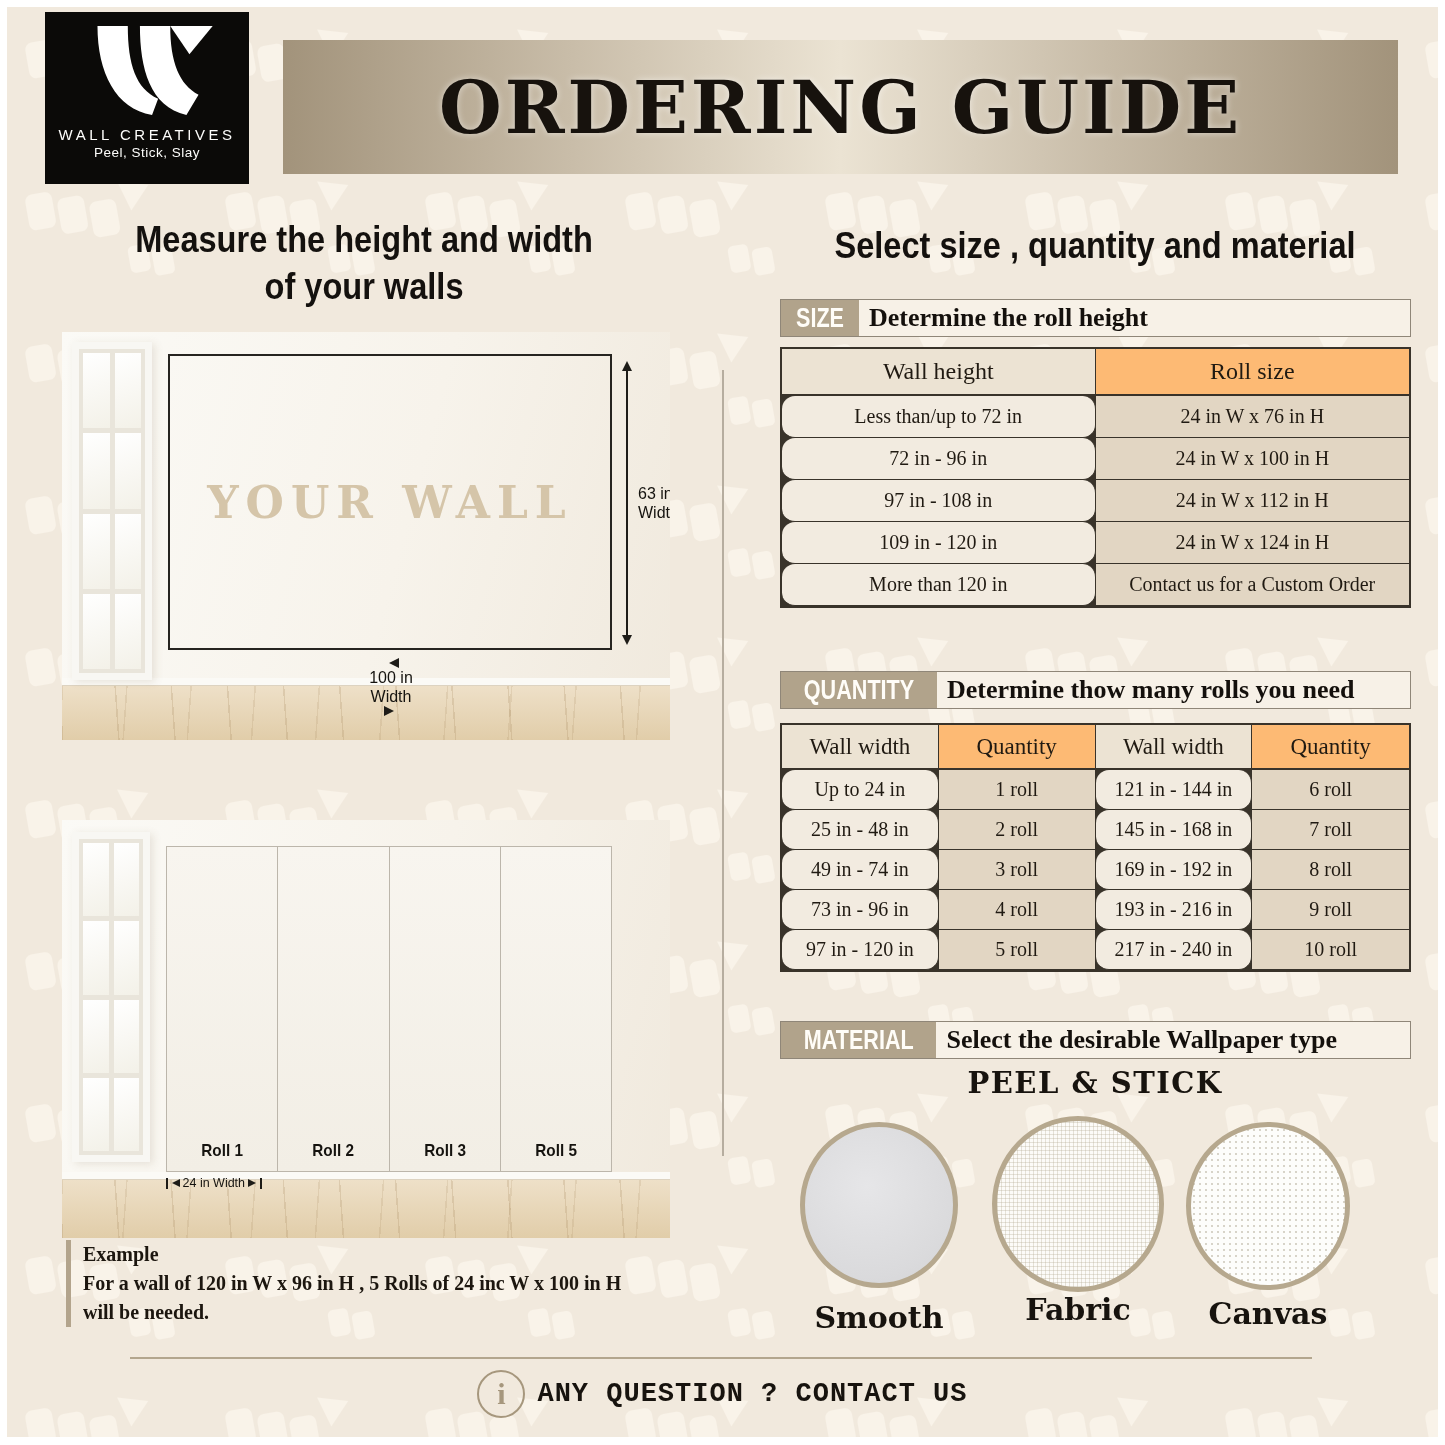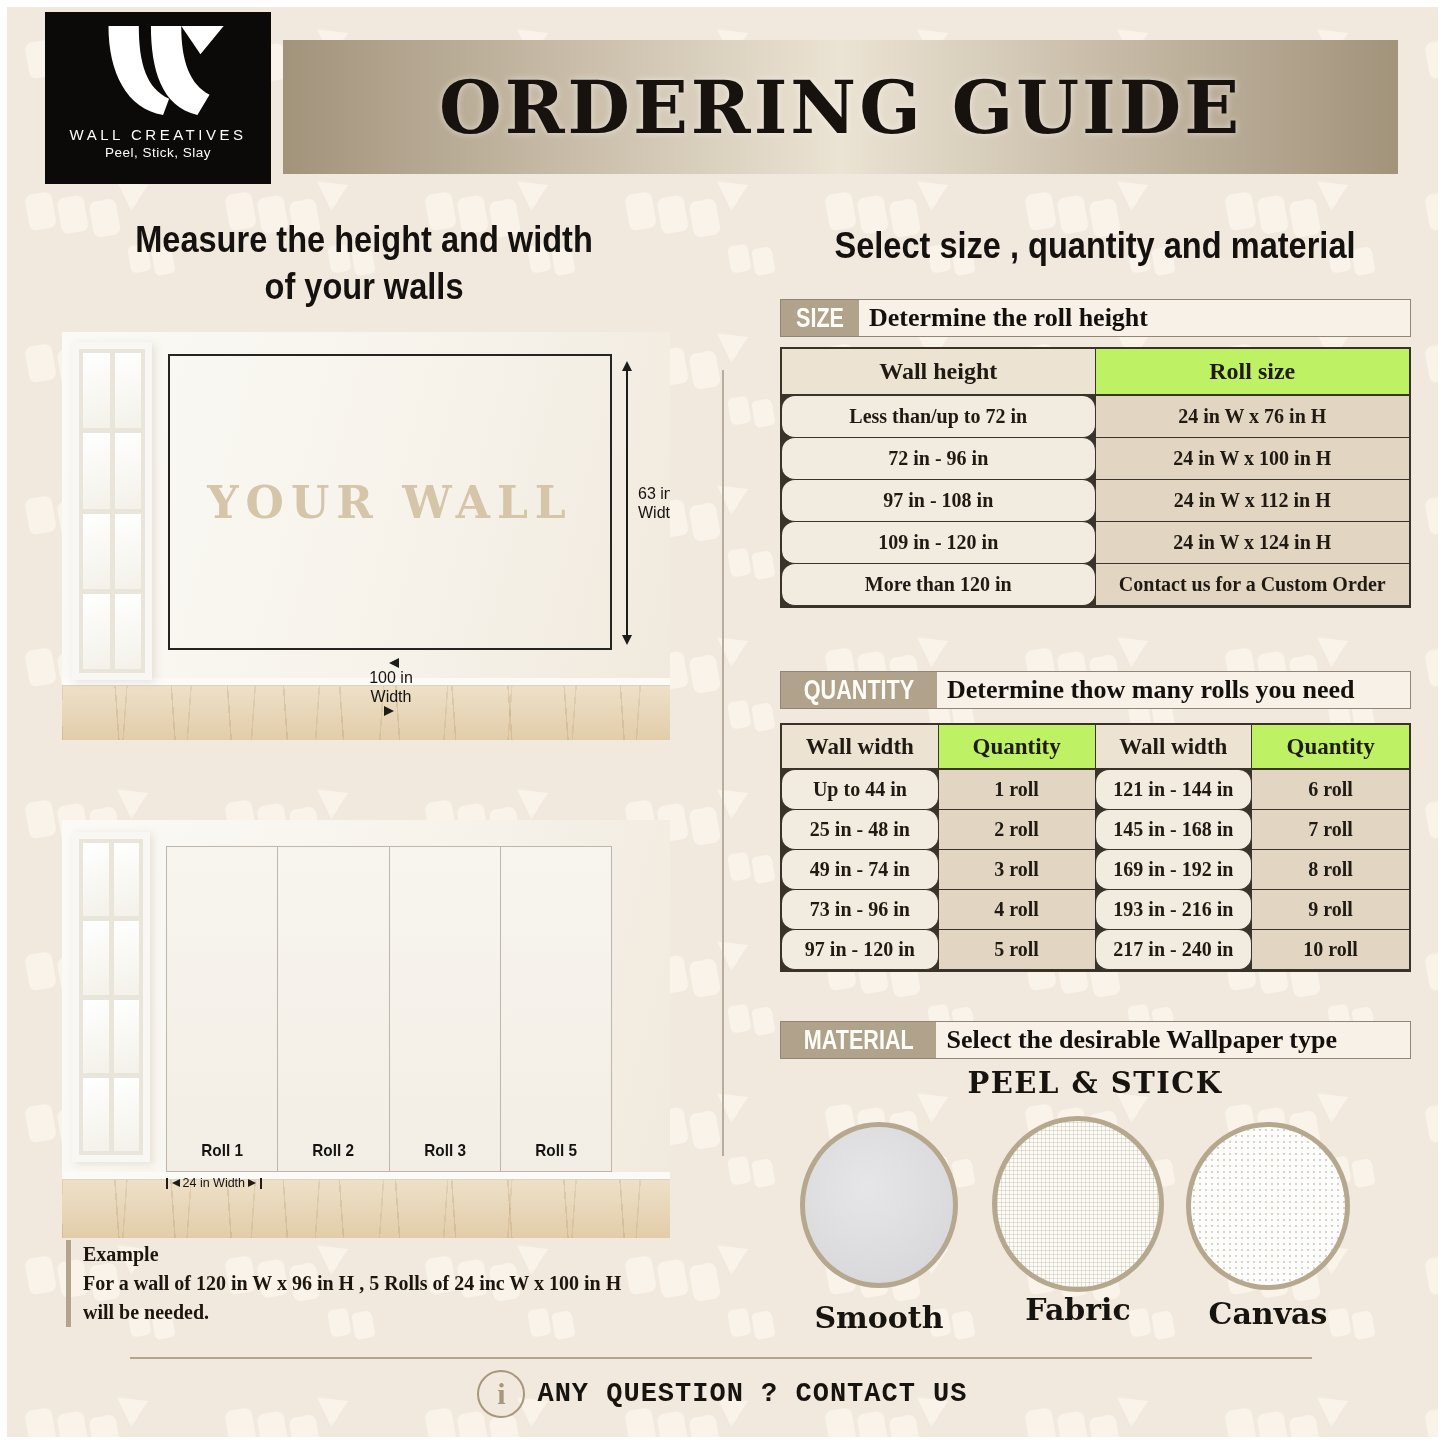--- a/index.html
+++ b/index.html
@@ -8,21 +8,21 @@
     font-family:"Liberation Serif",serif;color:#1c160f;overflow:hidden;
   }
   .canvas{
     position:absolute;left:7px;top:7px;width:1431px;height:1430px;
     background:#f1e9dd;overflow:hidden;
   }
   .wm{position:absolute;left:0;top:0;width:100%;height:100%;}
   .abs{position:absolute;}
 
   
-  .logo-box{left:45px;top:12px;width:226px;height:172px;background:#0b0a08;text-align:center;}
+  .logo-box{left:45px;top:12px;width:204px;height:172px;background:#0b0a08;text-align:center;}
   .logo-box svg{margin-top:12px;}
   .brand-name{color:#fdfdfb;font-family:"Liberation Sans",sans-serif;font-size:15px;letter-spacing:3.5px;margin-top:2px;}
   .brand-tagline{color:#fdfdfb;font-family:"Liberation Sans",sans-serif;font-size:13.5px;letter-spacing:.5px;margin-top:2px;}
 
   
   .title-banner{
     left:283px;top:40px;width:1115px;height:134px;
     background:linear-gradient(90deg,#a2937b 0%,#c9bda9 26%,#ebe3d3 50%,#c7bba7 74%,#a2937b 100%);
     display:flex;align-items:center;justify-content:center;
   }
@@ -102,35 +102,35 @@
   .sect-row{display:flex;align-items:stretch;border:1px solid #8f8678;background:#f7f1e7;box-sizing:border-box;}
   .badge{background:#b1a38b;color:#fffdf8;display:flex;align-items:center;padding:0 9px;}
   .badge span{font-family:"Liberation Sans",sans-serif;font-weight:700;font-size:27px;transform:scaleX(.8);transform-origin:center;white-space:nowrap;}
   .caption{flex:1;display:flex;align-items:center;padding:0 10px;font-weight:700;font-size:26px;color:#14100c;white-space:nowrap;}
 
   
   .tbl{display:grid;border:2px solid #39332a;background:#39332a;box-sizing:border-box;}
   .cell{
     display:flex;align-items:center;justify-content:center;text-align:center;
     border-right:1.5px solid #39332a;border-bottom:1.5px solid #39332a;
-    font-weight:700;color:#201a12;padding:0 10px;box-sizing:border-box;
+    font-weight:400;color:#201a12;padding:0 10px;box-sizing:border-box;
   }
   .size-tbl{left:780px;top:347px;width:631px;grid-template-columns:1fr 1fr;grid-template-rows:47px repeat(5,42px);}
   .size-tbl .cell:nth-child(2n){border-right:none;}
   .qty-tbl{left:780px;top:723px;width:631px;grid-template-columns:1fr 1fr 1fr 1fr;grid-template-rows:45px repeat(5,40px);}
   .qty-tbl .cell:nth-child(4n){border-right:none;}
   .cell.hd{border-bottom-width:2.5px;}
   .size-tbl .cell.hd{font-size:24px;}
   .size-tbl .cell{font-size:20px;}
   .qty-tbl .cell.hd{font-size:23px;}
   .qty-tbl .cell{font-size:20px;}
   .bg-cream{background:#f2ebe0;border-radius:13px;}
   .bg-tan{background:#e2d6c3;}
   .bg-hcream{background:#ece3d3;}
-  .bg-htan{background:#bef264;}
+  .bg-htan{background:#fdba74;}
 
   
   .peel-stick{left:780px;top:1066px;width:630px;text-align:center;font-family:"DejaVu Serif",serif;font-weight:700;font-size:29px;letter-spacing:1.5px;color:#17130e;}
   .swatch{border:5px solid #b6a88e;border-radius:50%;box-sizing:border-box;}
   .swatch-smooth{background:radial-gradient(circle at 42% 38%,#e6e6e8 0%,#dadadc 70%,#d3d3d5 100%);}
   .swatch-fabric{
     background:
       repeating-linear-gradient(0deg, rgba(175,165,140,.30) 0 1px, transparent 1px 4px),
       repeating-linear-gradient(90deg, rgba(175,165,140,.30) 0 1px, transparent 1px 4px),
       #fcfbf8;
@@ -303,21 +303,21 @@
       <span>QUANTITY</span>
     </div>
   <div class="caption">Determine thow many rolls you need</div>
 </div>
 <div class="abs tbl qty-tbl">
   <div class="cell hd bg-hcream">Wall width</div>
   <div class="cell hd bg-htan">Quantity</div>
   <div class="cell hd bg-hcream">Wall width</div>
   <div class="cell hd bg-htan">Quantity</div>
 
-  <div class="cell bg-cream">Up to 44 in</div>
+  <div class="cell bg-cream">Up to 24 in</div>
   <div class="cell bg-tan">1 roll</div>
   <div class="cell bg-cream">121 in - 144 in</div>
   <div class="cell bg-tan">6 roll</div>
 
   <div class="cell bg-cream">25 in - 48 in</div>
   <div class="cell bg-tan">2 roll</div>
   <div class="cell bg-cream">145 in - 168 in</div>
   <div class="cell bg-tan">7 roll</div>
 
   <div class="cell bg-cream">49 in - 74 in</div>

